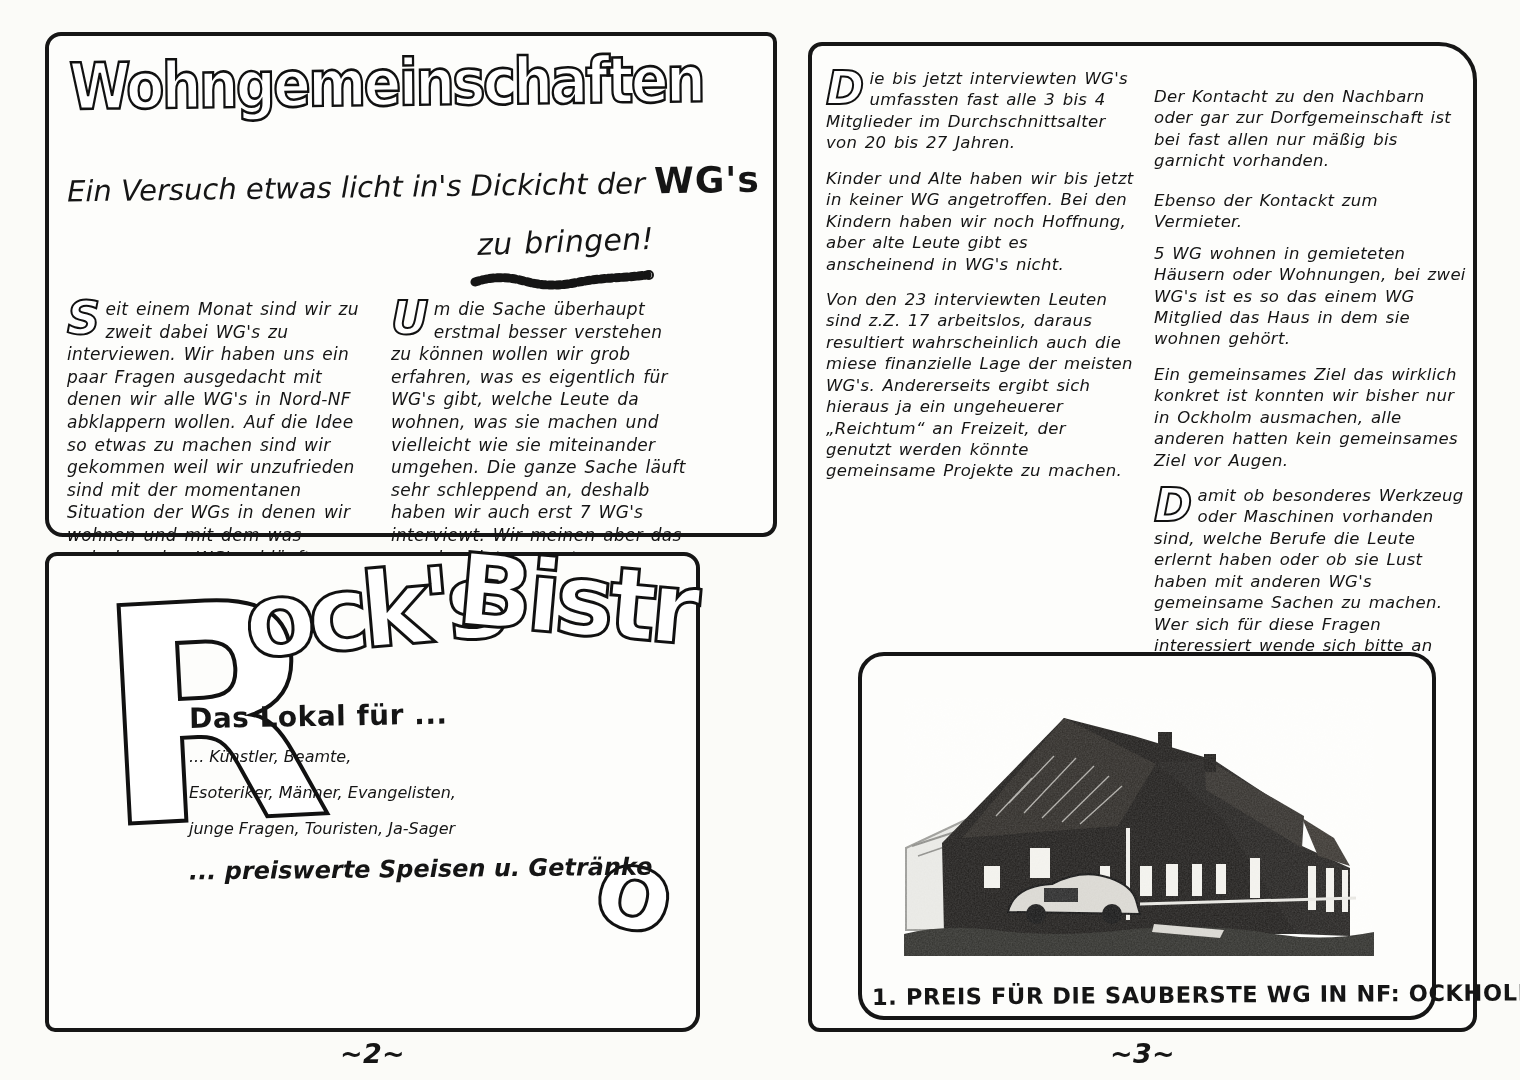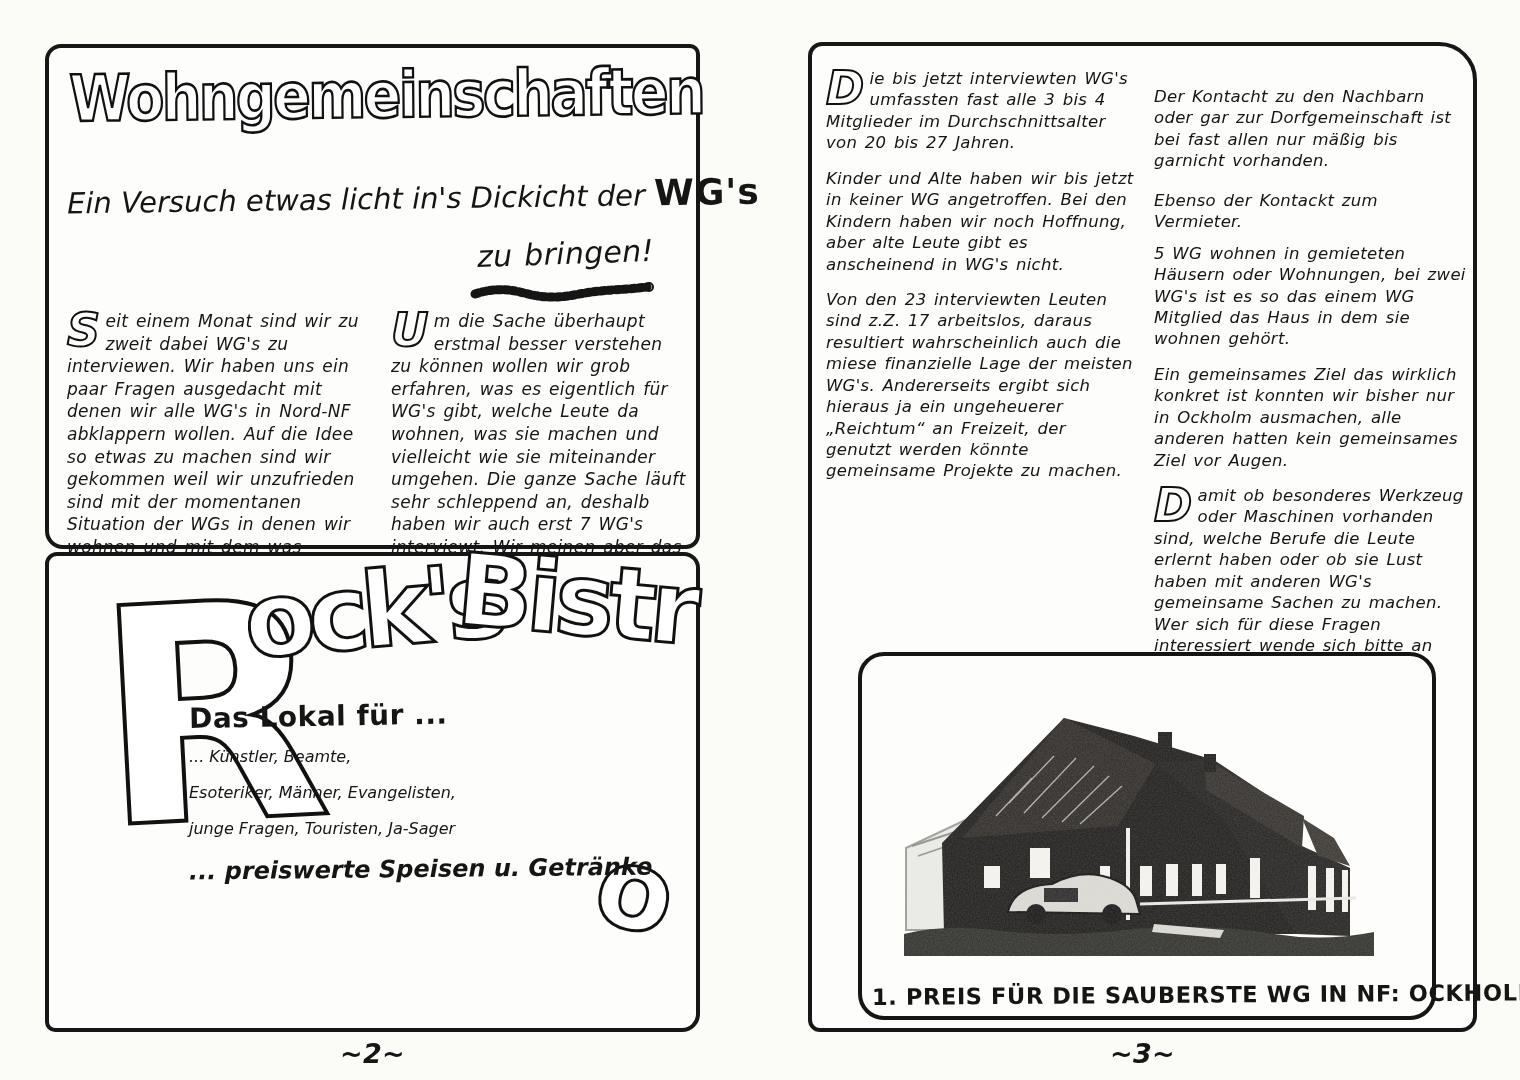--- a/index.html
+++ b/index.html
@@ -11,21 +11,21 @@
     font-family:"DejaVu Sans", sans-serif;
     overflow:hidden;
   }
 
   
   .page-box {
     position:absolute;
     background:#fdfdfb;
     border:4px solid #161616;
   }
-  #left-box-article  { left:45px;  top:44px;  width:655px; height:505px; border-radius:16px 10px 14px 18px; }
+  #left-box-article  { left:45px;  top:32px;  width:732px; height:505px; border-radius:16px 10px 14px 18px; }
   #left-box-ad       { left:45px;  top:552px; width:655px; height:480px; border-radius:12px 16px 18px 10px; }
   #right-box         { left:808px; top:42px;  width:669px; height:990px; border-radius:14px 38px 16px 12px; }
 
   
   .bubble {
     font-weight:700;
     color:#ffffff;
     -webkit-text-stroke:2.6px #111;
     text-shadow:0 0 1px #111;
   }

